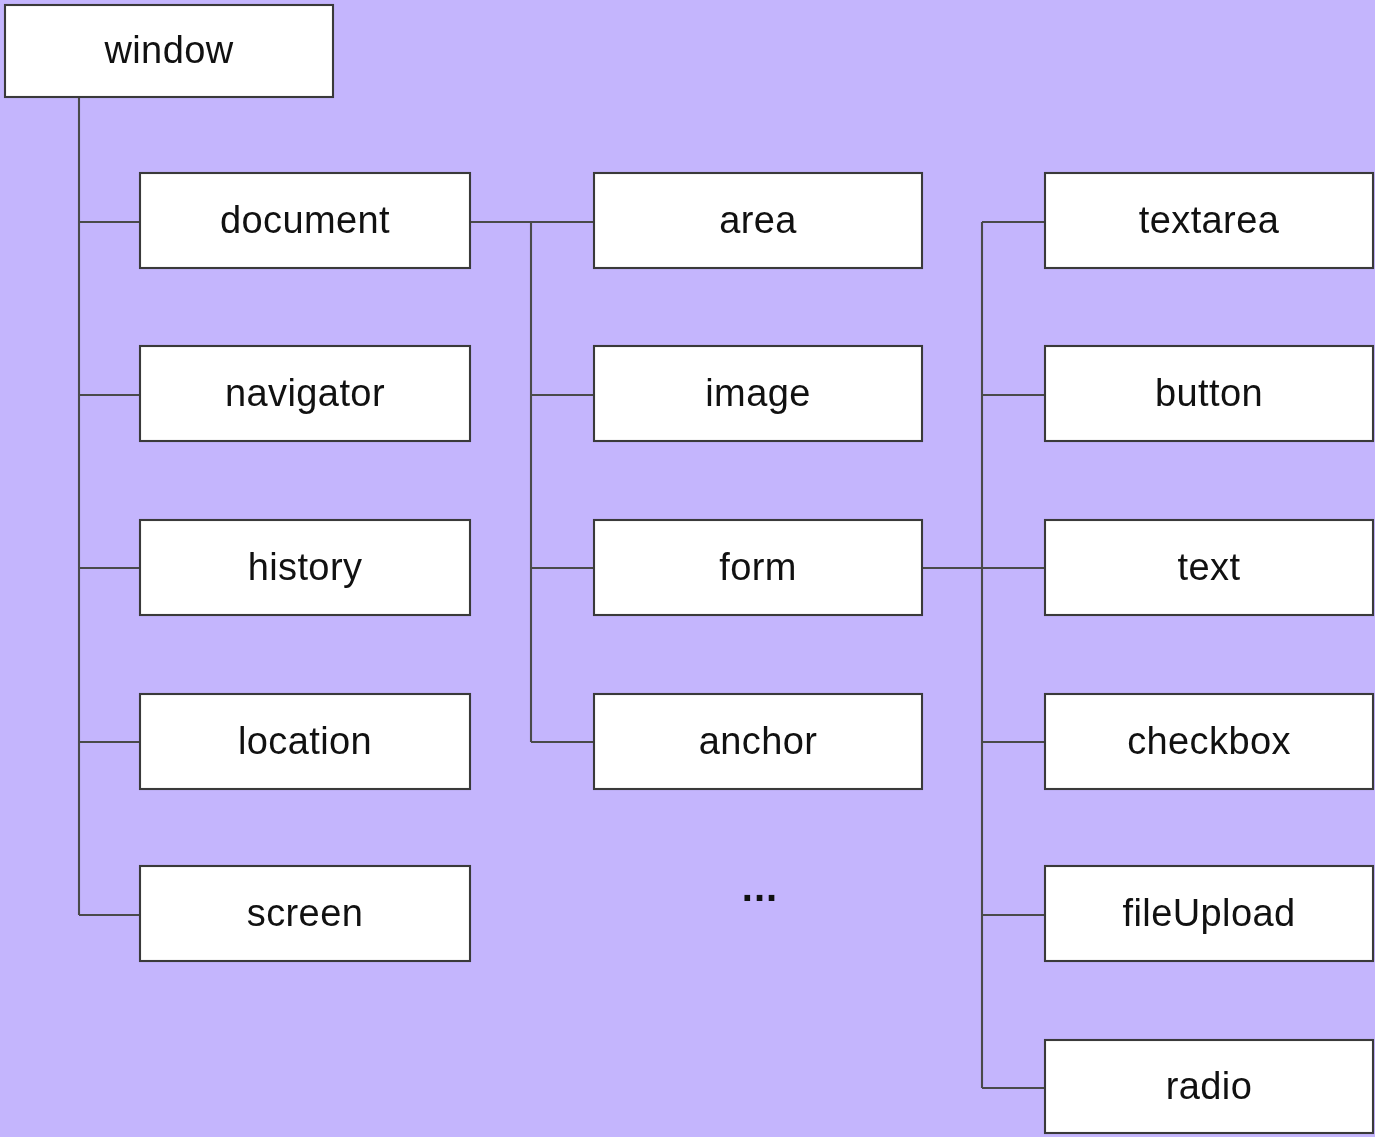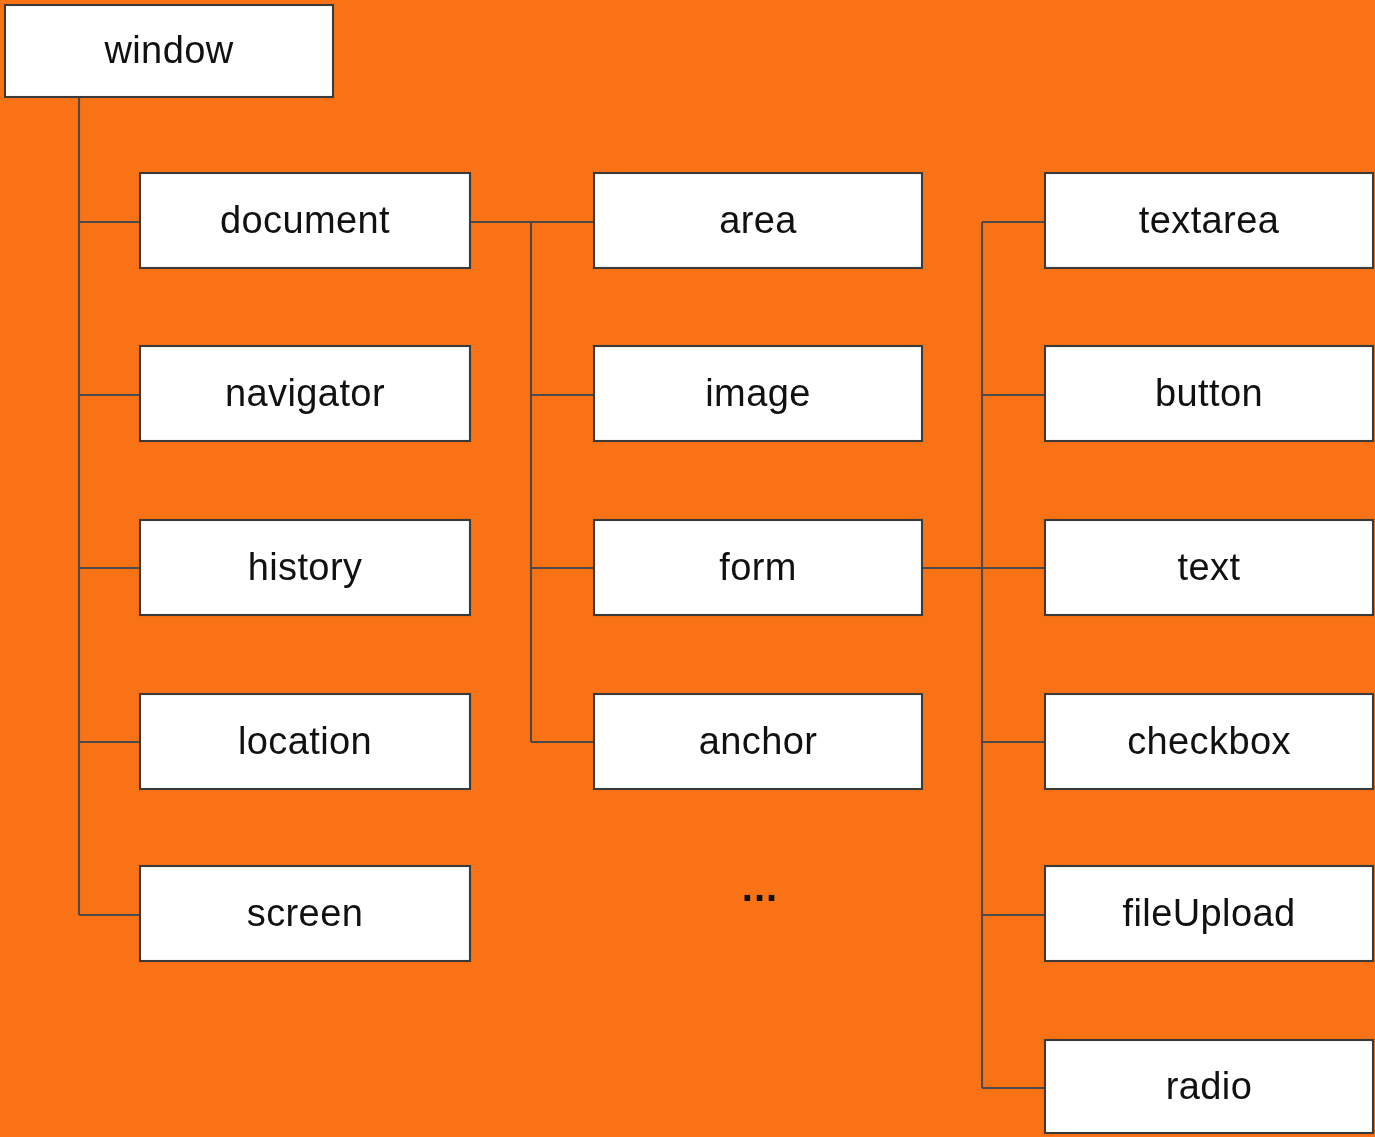--- a/index.html
+++ b/index.html
@@ -4,21 +4,21 @@
 <style>
   html, body {
     margin: 0;
     padding: 0;
     background: #ffffff;
   }
   #page {
     position: relative;
     width: 1375px;
     height: 1137px;
-    background: #f97316;
+    background: #c4b5fd;
     overflow: hidden;
     font-family: "Liberation Sans", sans-serif;
   }
   #diagram-svg {
     position: absolute;
     left: 0;
     top: 0;
     width: 1375px;
     height: 1137px;
     display: block;

